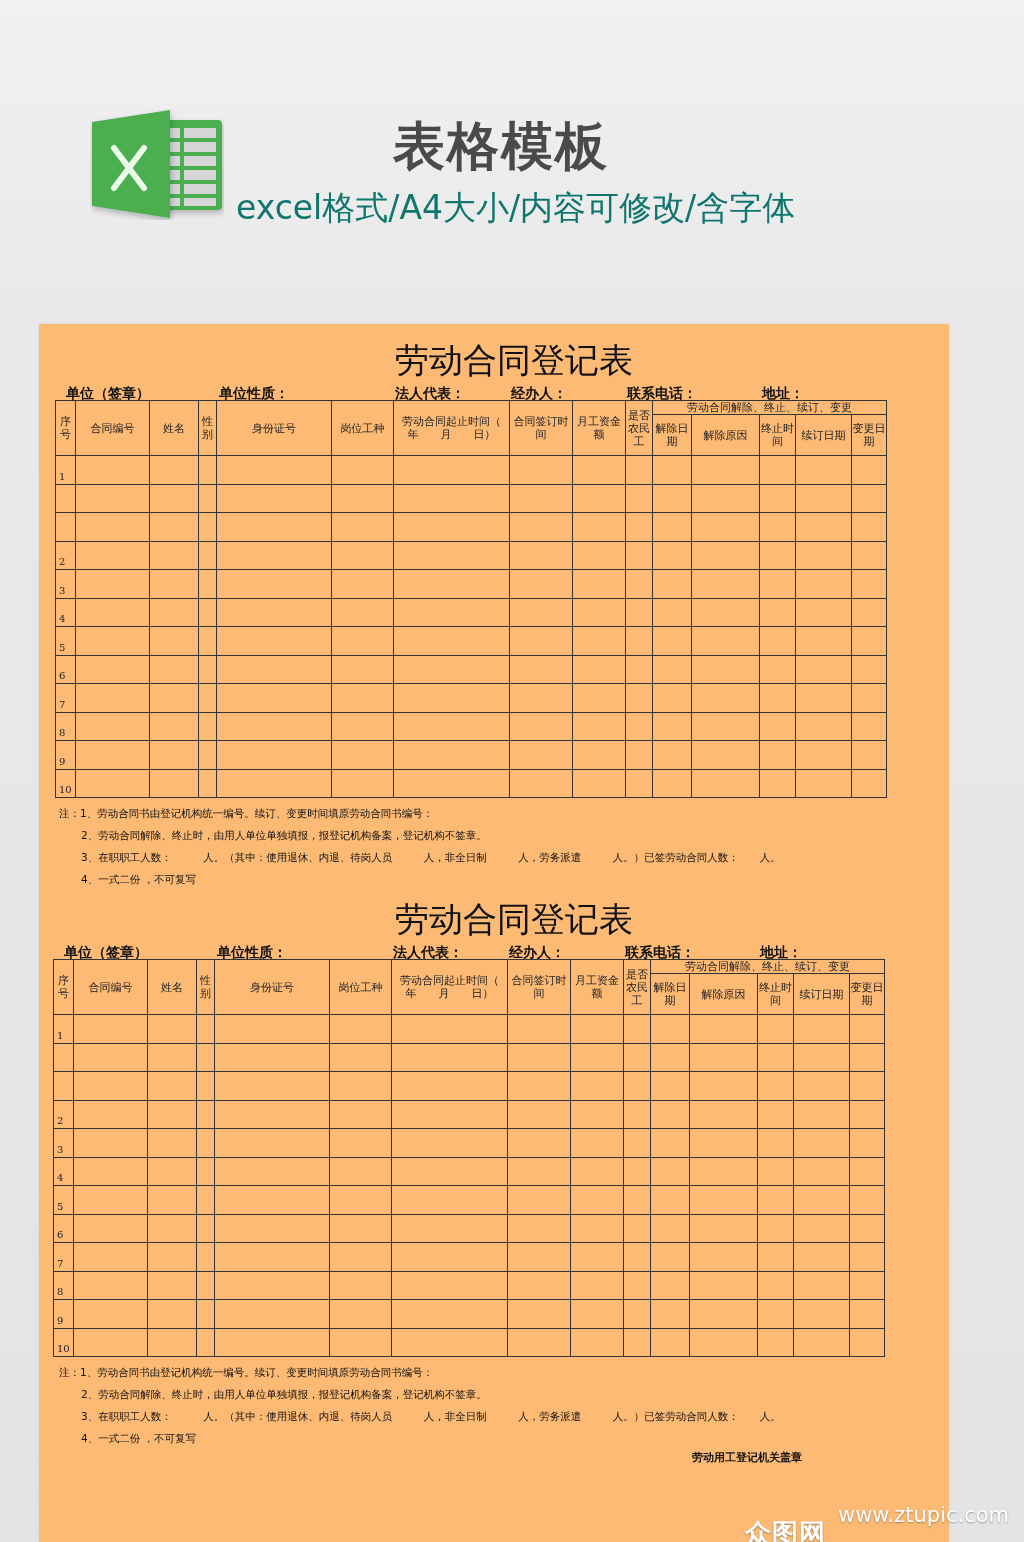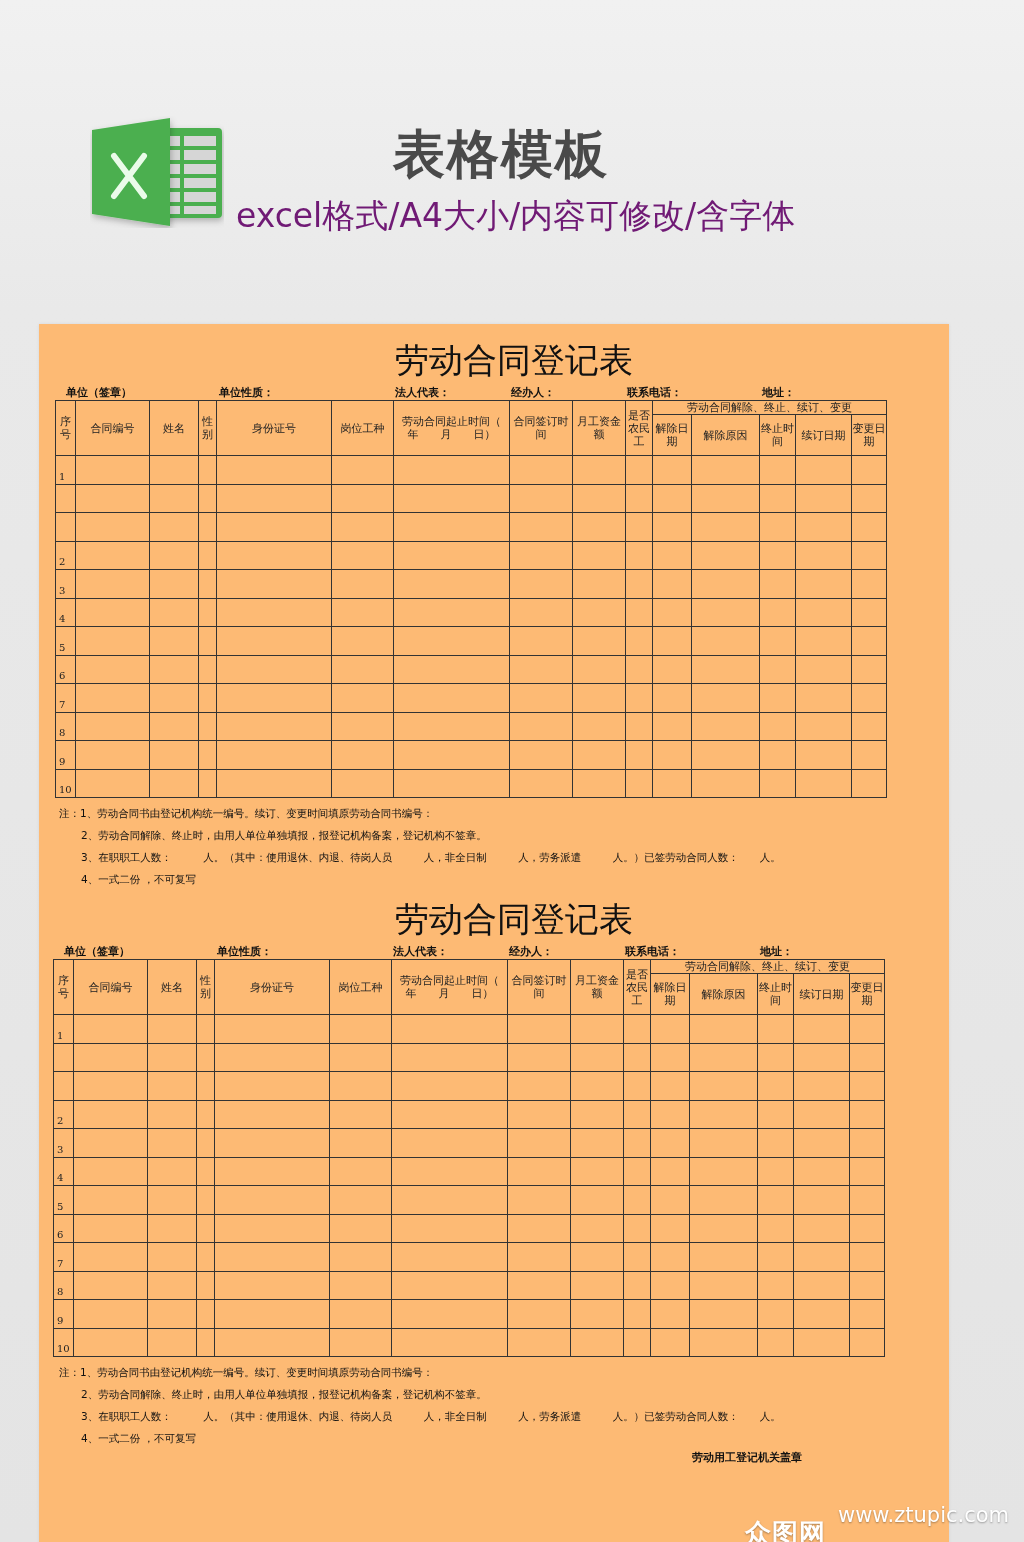--- a/index.html
+++ b/index.html
@@ -3,44 +3,44 @@
 <meta charset="utf-8">
 <style>
   * { box-sizing: border-box; margin: 0; padding: 0; }
   html, body { width: 1024px; height: 1542px; overflow: hidden; }
   body {
     background: linear-gradient(180deg, #f1f1f1 0%, #e9e9e9 20%, #e4e4e4 100%);
     font-family: "DejaVu Sans", "Liberation Sans", sans-serif;
     position: relative;
     color: #111;
   }
-  .banner { position: absolute; left: 0; top: 16px; width: 872px; height: 300px; }
+  .banner { position: absolute; left: 0; top: 8px; width: 872px; height: 300px; }
   .xl-icon { position: absolute; left: 90px; top: 100px; width: 134px; height: 112px; }
   .banner-title {
     position: absolute; left: 393px; top: 104px;
     font-size: 52px; font-weight: bold; color: #4a4a4a; letter-spacing: 2px;
     font-family: "DejaVu Sans", sans-serif;
   }
   .banner-sub {
     position: absolute; left: 236px; top: 178px;
-    font-size: 33px; color: #701a75; letter-spacing: 0px;
+    font-size: 33px; color: #0f766e; letter-spacing: 0px;
     font-family: "DejaVu Sans", sans-serif;
   }
   .paper {
     position: absolute; left: 39px; top: 324px; width: 910px; height: 1374px;
     background: #fdba74;
     box-shadow: 0 0 3px rgba(0,0,0,0.08);
   }
   .sheet { position: absolute; left: 0; width: 910px; }
   .sheet-title {
     position: absolute; left: 0; width: 950px; text-align: center;
     font-family: "DejaVu Serif", "Liberation Serif", serif;
     font-size: 34px; color: #111; top: 14px;
   }
-  .meta { position: absolute; top: 61px; font-size: 11px; font-weight: bold; }
+  .meta { position: absolute; top: 61px; font-size: 14px; font-weight: bold; }
   table.reg {
     position: absolute; left: 16px; top: 76px;
     border-collapse: collapse; table-layout: fixed;
     font-size: 11px; color: #222;
   }
   table.reg td, table.reg th {
     border: 1px solid #333; font-weight: normal; text-align: center;
     vertical-align: middle; line-height: 13px; padding: 0;
   }
   table.reg thead tr.h1 th { height: 14px; }

